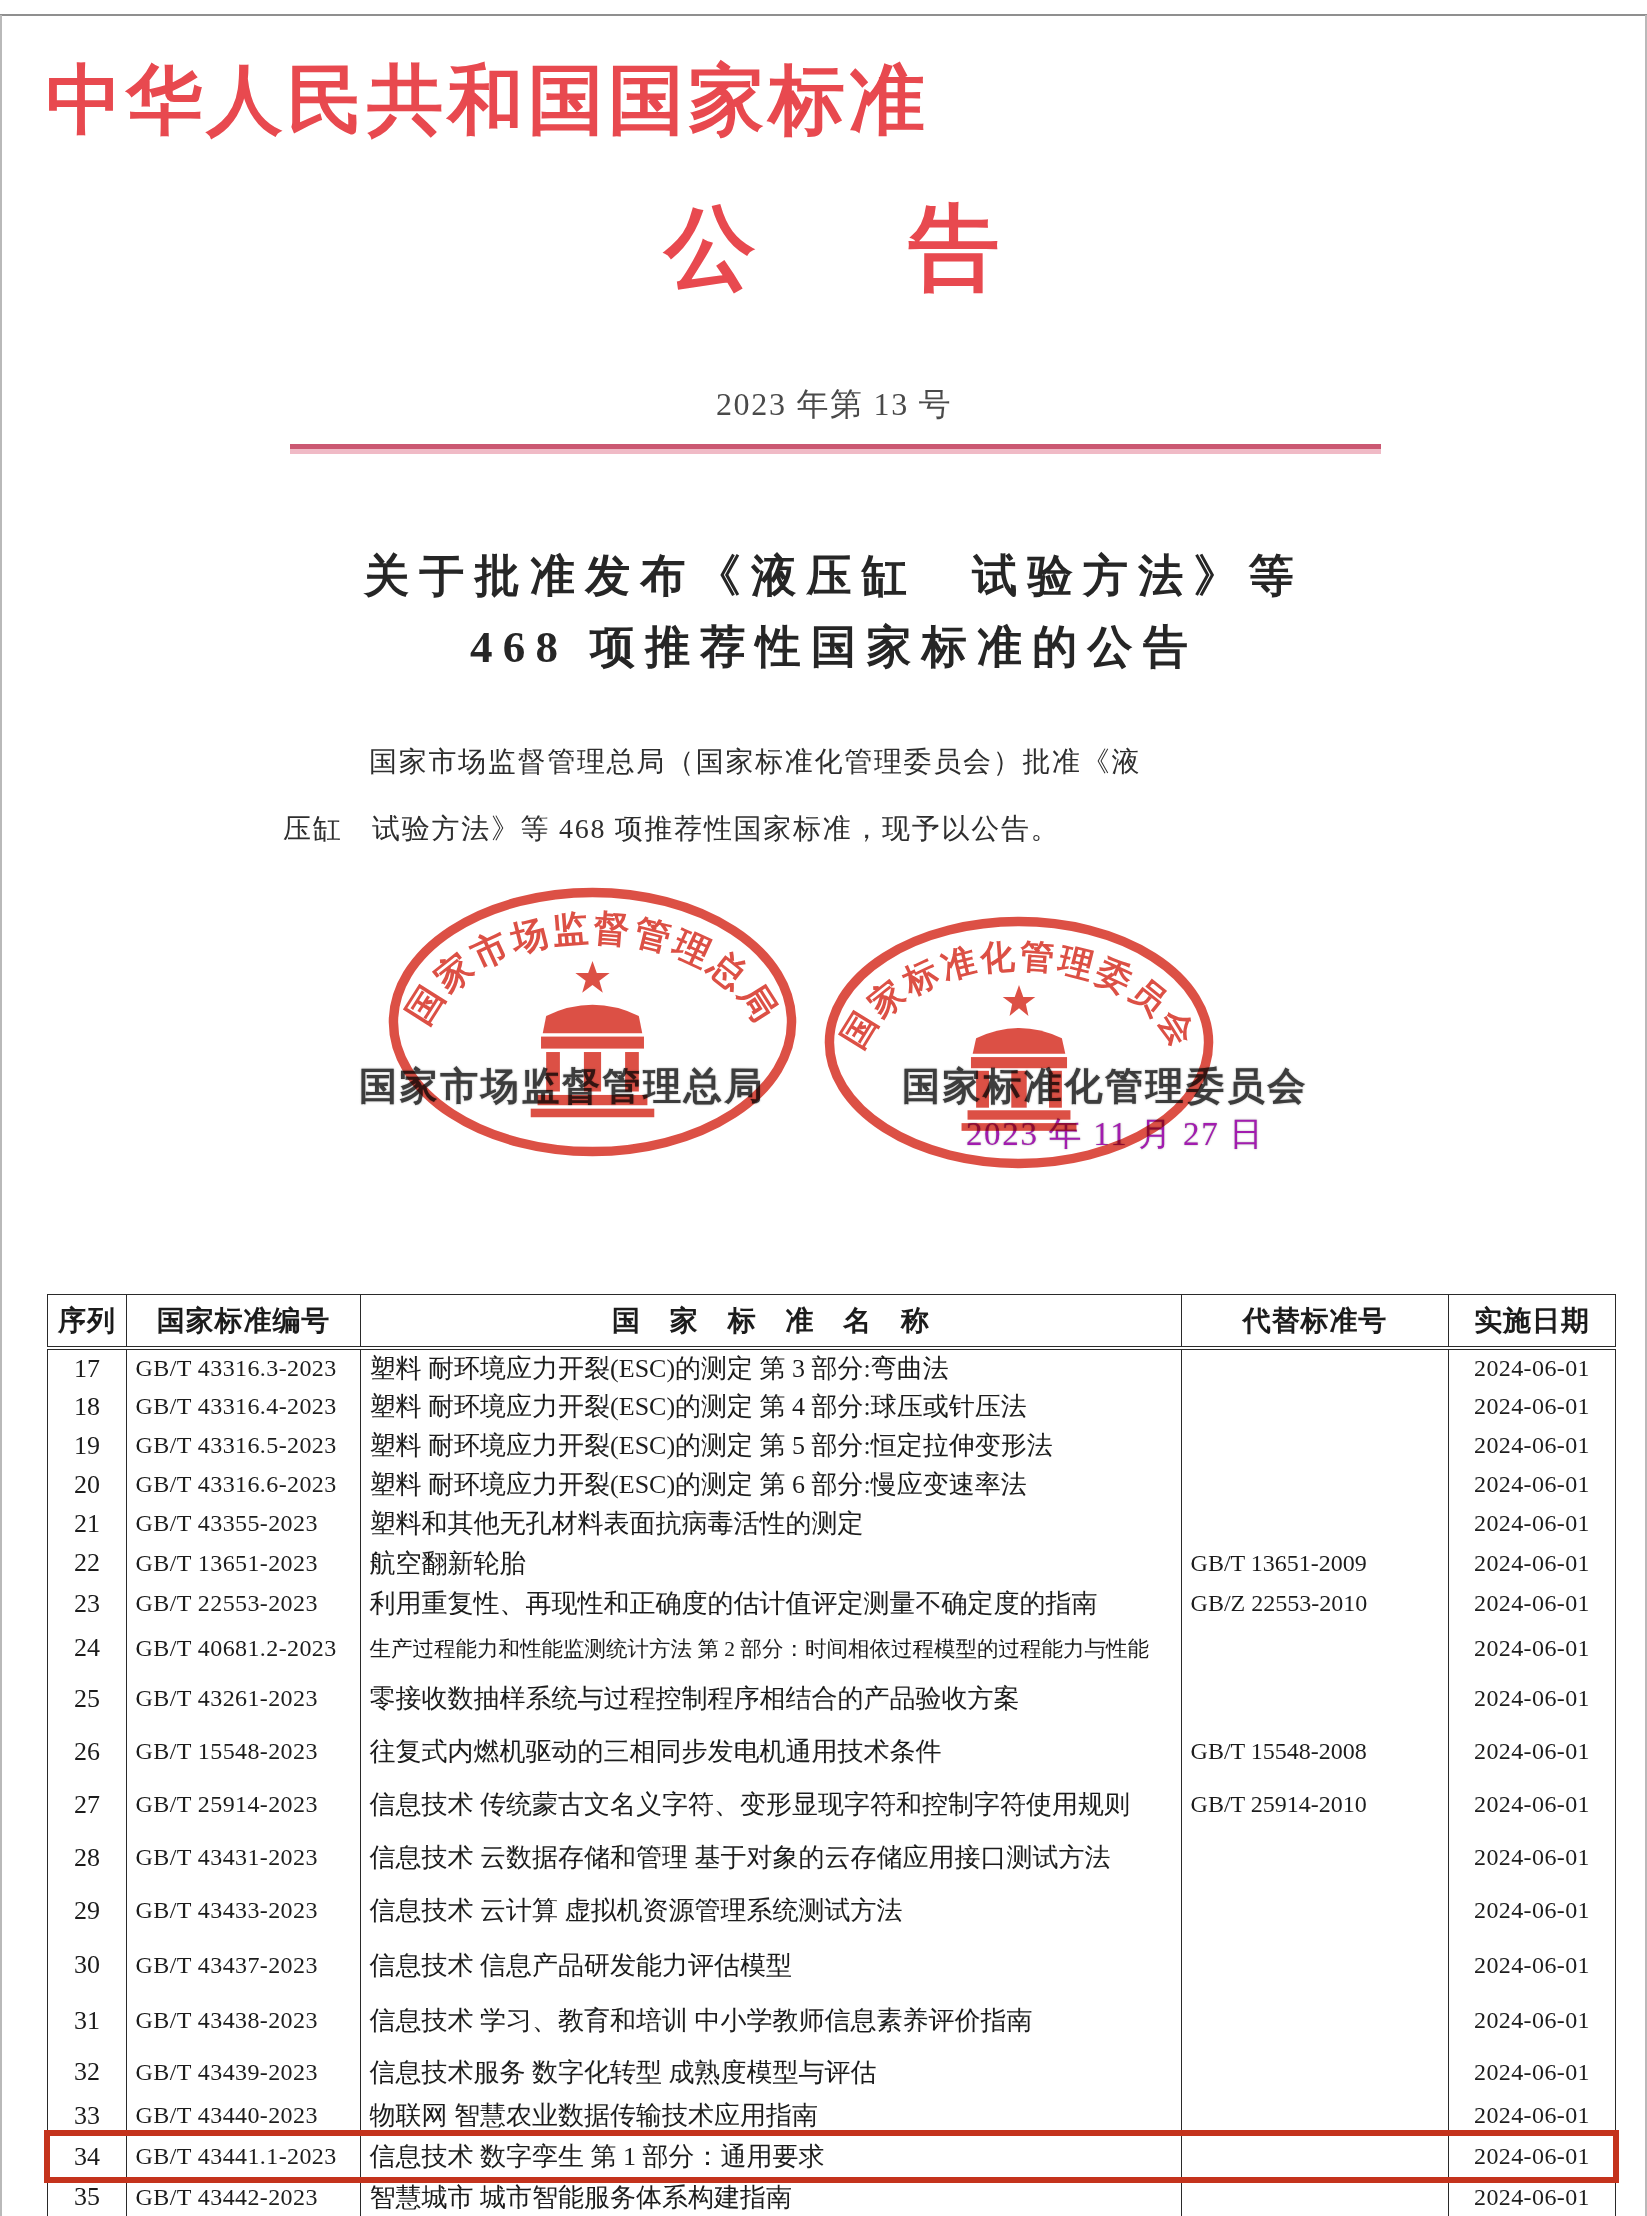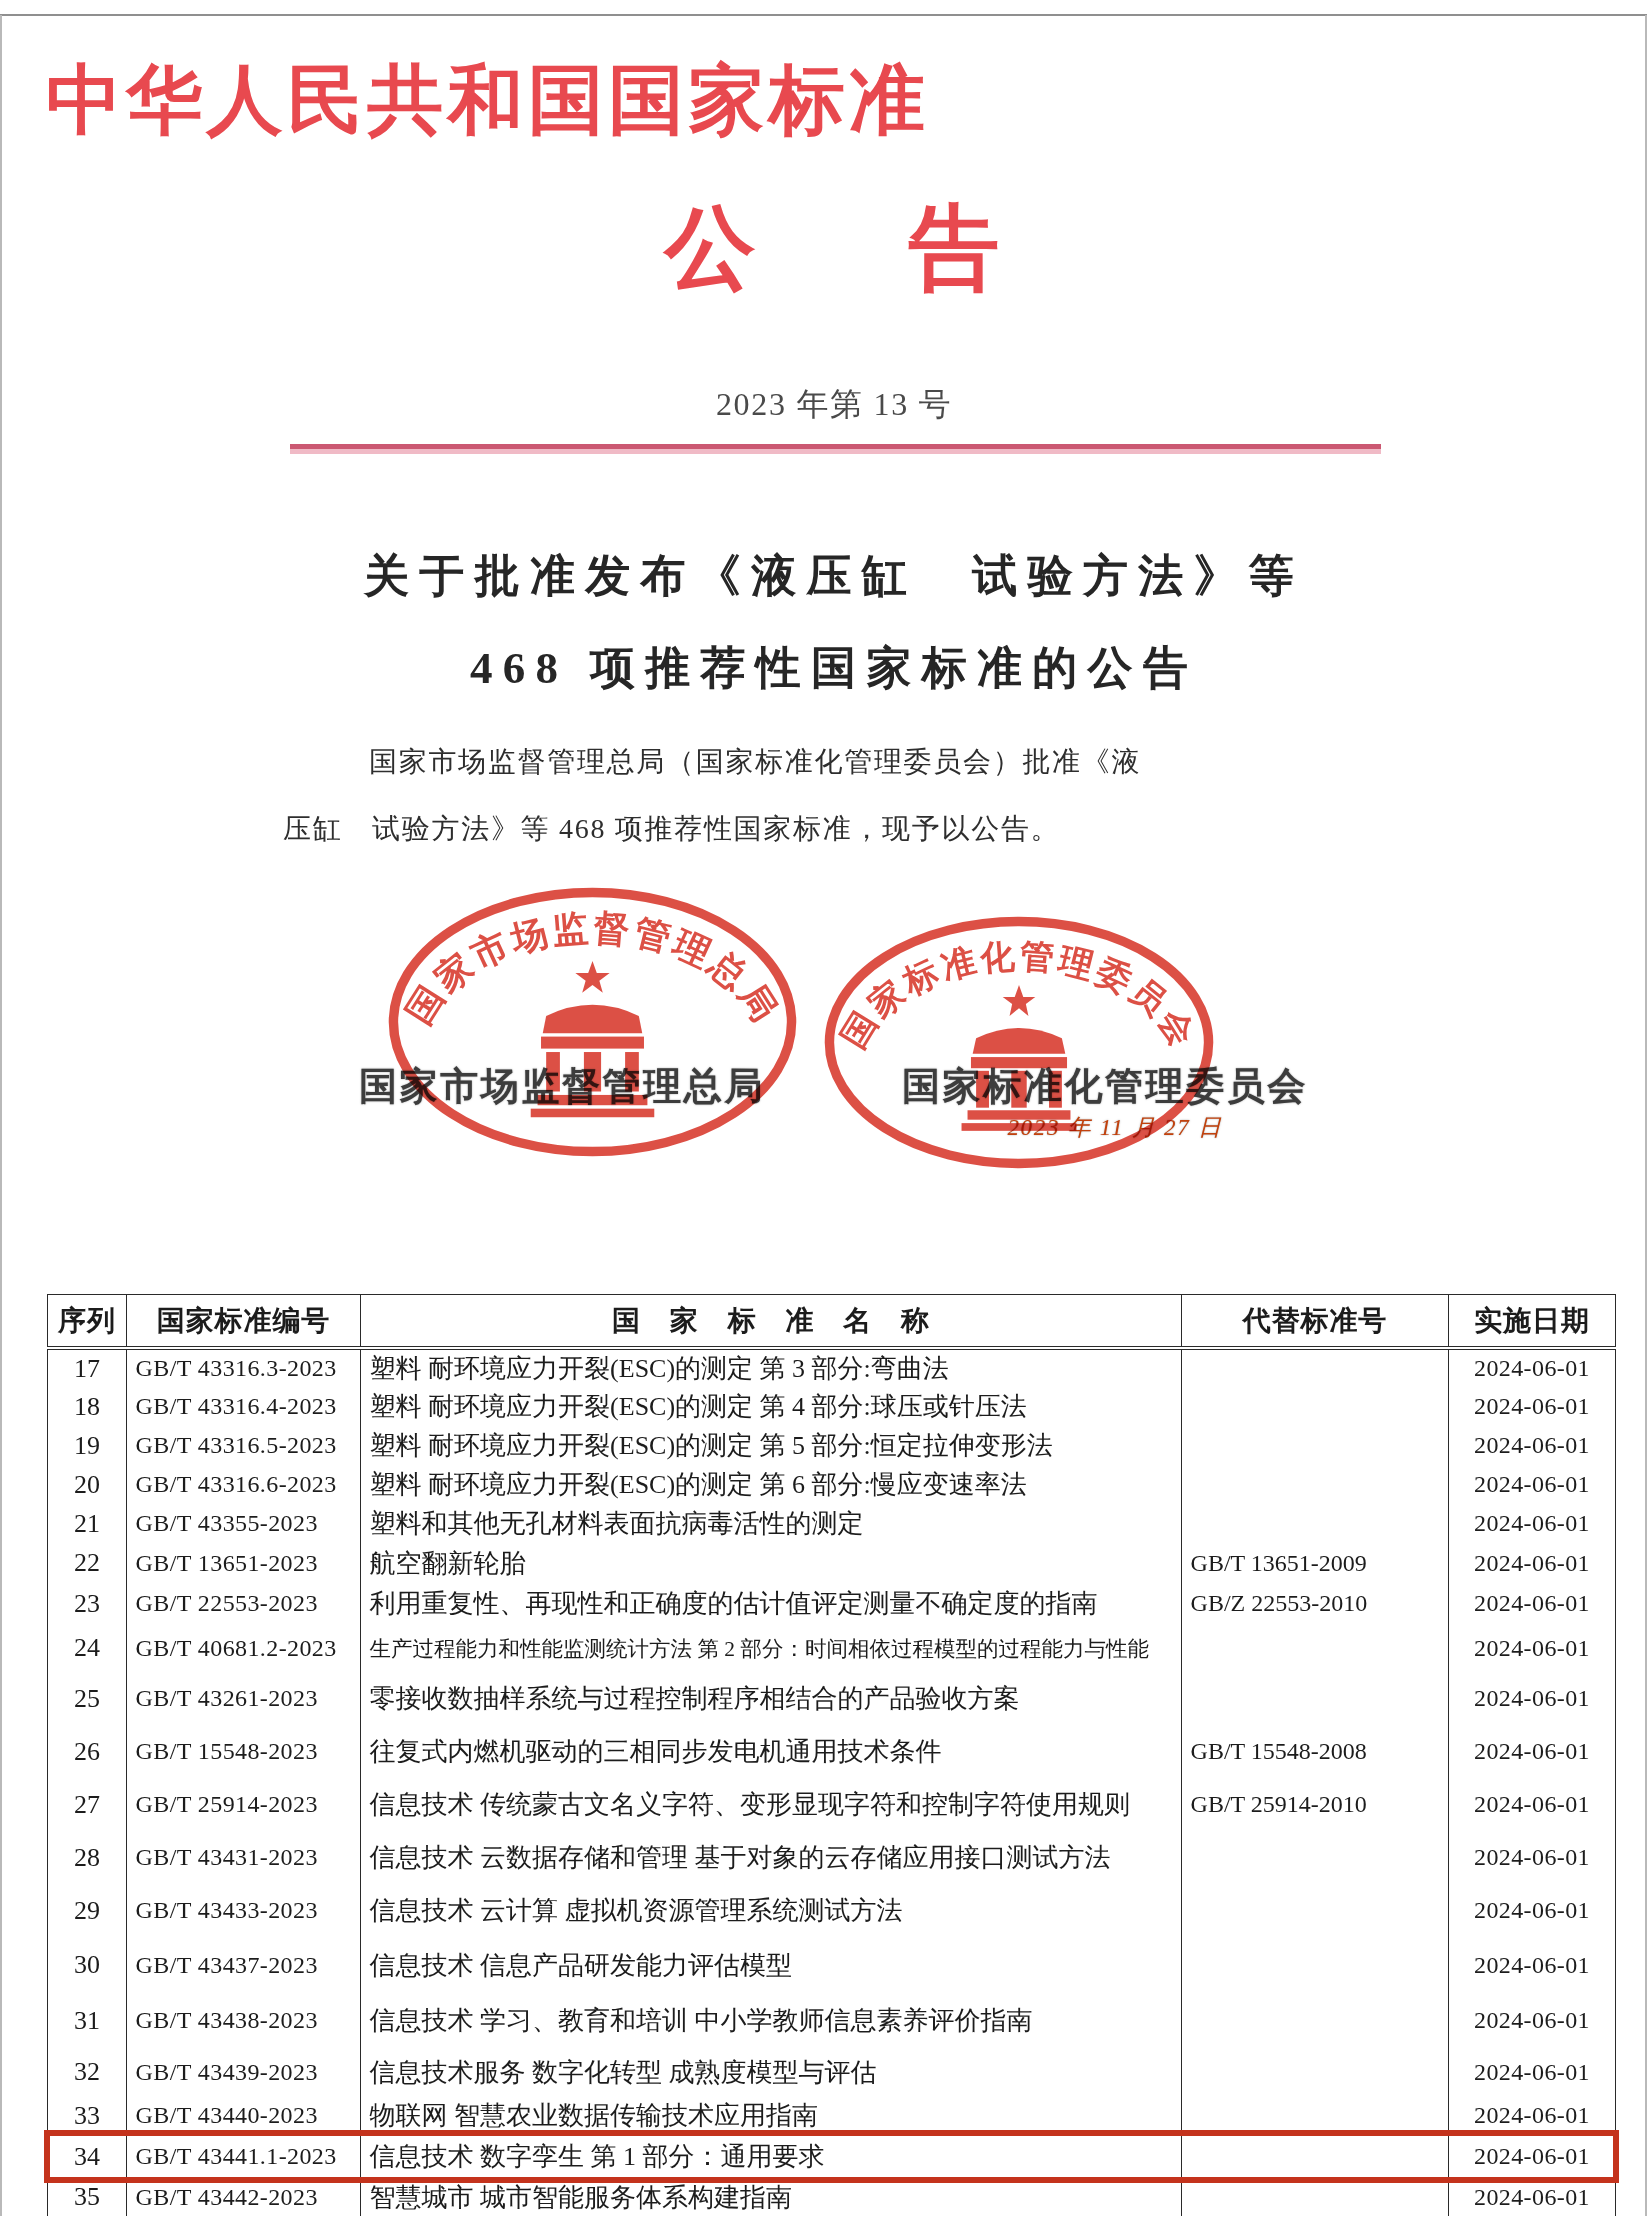--- a/index.html
+++ b/index.html
@@ -23,38 +23,38 @@
     position:absolute;left:20.6px;top:383px;width:1627px;text-align:center;
     font-size:32px;color:#4a4a4a;letter-spacing:1.7px;
   }
   .red-rule{position:absolute;left:290px;top:444px;width:1091px;height:10.3px;}
   .red-rule .r1{height:5.1px;background:#cb5872;}
   .red-rule .r2{height:5.1px;background:#f0bac6;}
 
   .heading{position:absolute;left:20.6px;width:1627px;text-align:center;font-weight:700;
     font-size:45px;color:#262626;letter-spacing:10.3px;white-space:nowrap;}
   .heading.l1{top:546px;}
-  .heading.l2{top:638px;}
+  .heading.l2{top:617px;}
 
   .body-line{position:absolute;left:283px;width:1124px;font-size:28px;color:#2e2e2e;
     letter-spacing:1.7px;white-space:nowrap;}
   .body-line.l1{top:743px;padding-left:86px;}
   .body-line.l2{top:810px;}
 
   .seal{position:absolute;mix-blend-mode:multiply;opacity:.88;}
   .seal.left{left:384px;top:882px;width:417px;height:280px;}
   .seal.right{left:820px;top:911px;width:398px;height:263px;}
 
   .signature{position:absolute;top:1061px;font-size:38px;font-weight:700;color:#3d3d3d;
     letter-spacing:2.6px;white-space:nowrap;text-shadow:0 0 1.7px rgba(60,60,60,.55);}
   .signature.left{left:359px;width:403px;text-align:center;}
   .signature.right{left:899px;width:412px;text-align:center;}
   .seal-date{position:absolute;left:935px;top:1112px;width:360px;text-align:center;
-    font-size:23px;color:#c2410c;letter-spacing:1.7px;white-space:nowrap;
-    text-shadow:0 0 1.7px rgba(70,70,70,.5);font-style:italic;}
+    font-size:33px;color:#a21caf;letter-spacing:1.7px;white-space:nowrap;
+    text-shadow:0 0 1.7px rgba(70,70,70,.5);}
 
   table.standards{
     position:absolute;left:47px;top:1294px;width:1569px;border-collapse:collapse;table-layout:fixed;
     font-size:26px;color:#1c1c1c;
   }
   table.standards col.c1{width:79px;}
   table.standards col.c2{width:234px;}
   table.standards col.c3{width:821px;}
   table.standards col.c4{width:267px;}
   table.standards col.c5{width:167px;}

